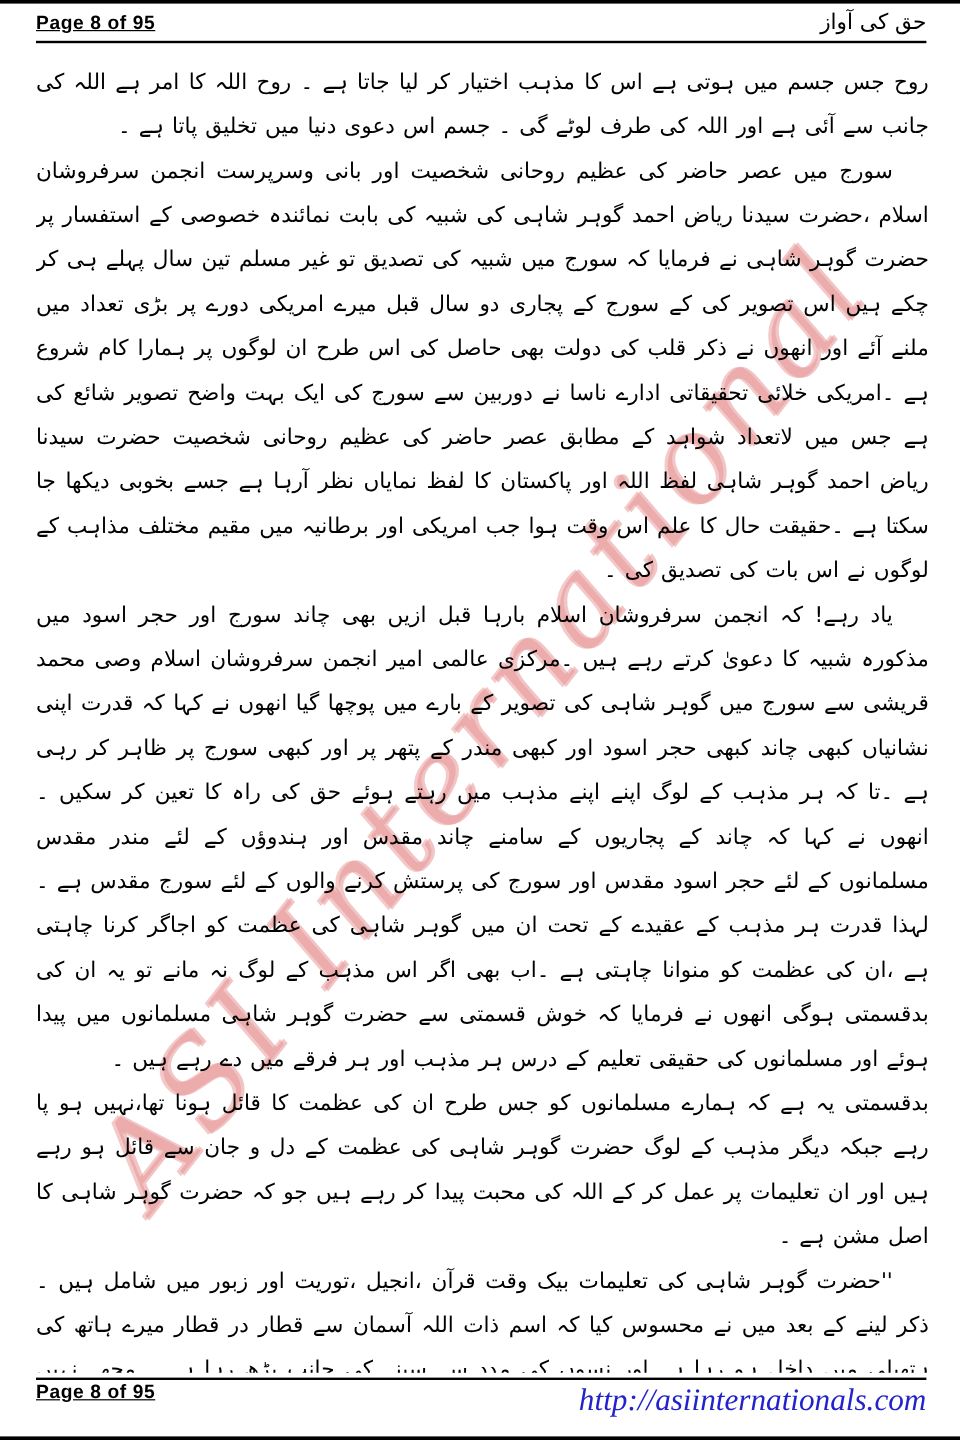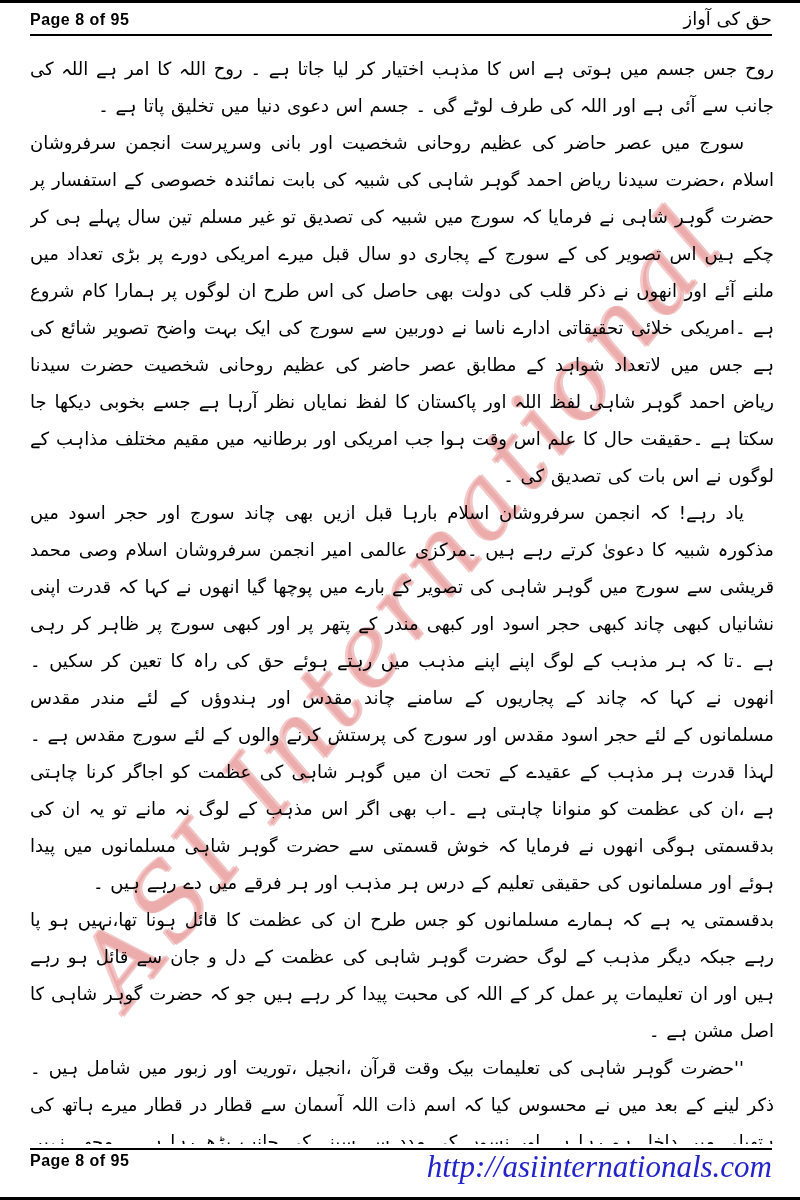--- a/index.html
+++ b/index.html
@@ -10,21 +10,21 @@
   .edge-bar{position:absolute;left:0;right:0;height:3px;background:#000;}
   .edge-top{top:0;}
   .edge-bottom{bottom:0;}
   .header{
     position:absolute;top:8px;left:30px;right:28px;z-index:2;
     display:flex;justify-content:space-between;align-items:flex-end;
     border-bottom:2px solid #000;padding-bottom:5px;
   }
   .page-label{
     font-family:"Liberation Sans",sans-serif;font-weight:bold;
-    font-size:16px;letter-spacing:0.5px;
+    font-size:16px;letter-spacing:0.5px;text-decoration:underline;
   }
   .journal-title{
     direction:rtl;font-family:"DejaVu Sans",sans-serif;
     font-weight:normal;font-size:18px;
   }
   .watermark{
     position:absolute;left:400px;top:605px;z-index:0;
     transform:translate(-50%,-50%) rotate(-52deg);
     font-family:"DejaVu Serif",serif;font-style:italic;
     font-size:100px;letter-spacing:6px;white-space:nowrap;
@@ -46,21 +46,21 @@
     font-size:26px;line-height:48px;margin:8px 0 6px 0;
     color:#e00000;text-shadow:1px 1px 0 rgba(120,0,0,0.35);
   }
   .footer{
     position:absolute;left:30px;right:28px;top:1148px;z-index:2;
     border-top:2px solid #000;padding-top:2px;
     display:flex;justify-content:space-between;align-items:flex-start;
   }
   .footer-url{
     font-family:"Liberation Serif",serif;font-style:italic;
-    font-size:31px;color:#2323cb;text-decoration:none;line-height:30px;
+    font-size:26px;color:#2323cb;text-decoration:none;line-height:30px;
   }
 </style>
 </head>
 <body>
 
 <div class="page">
 
   <div class="edge-bar edge-top"></div>
 
   <div class="header">

